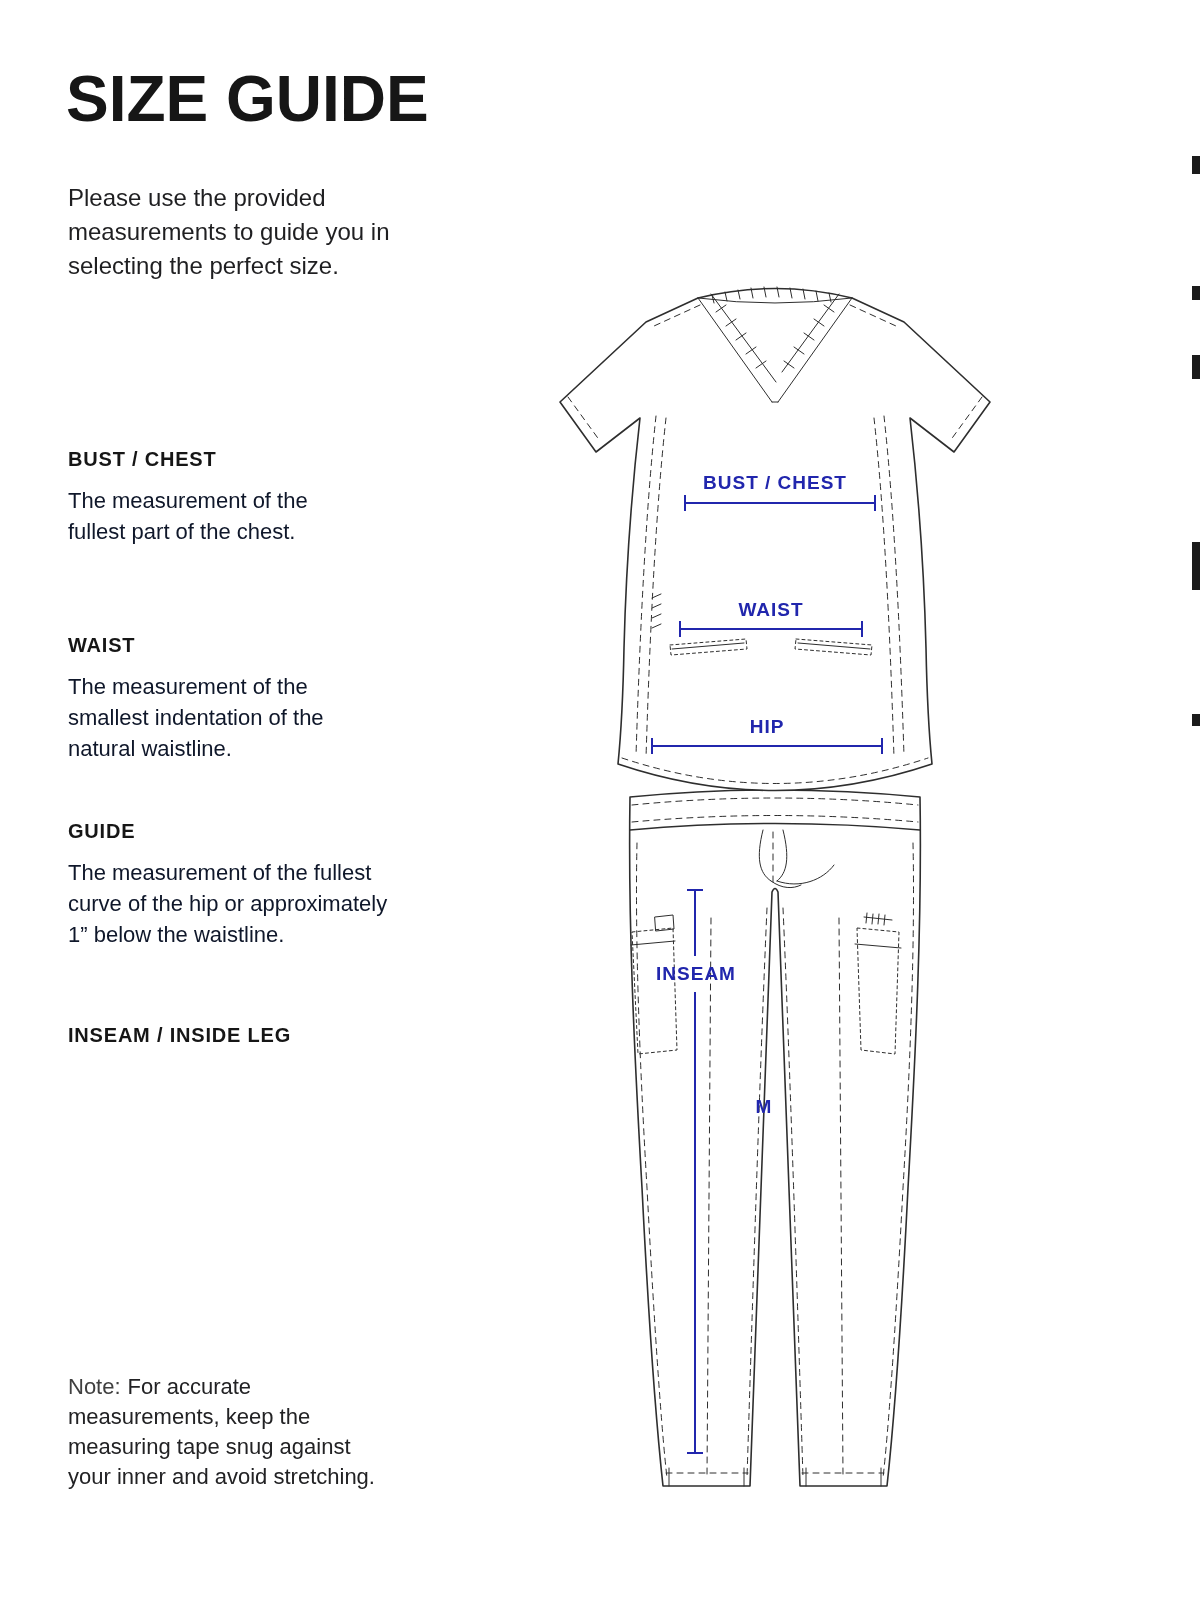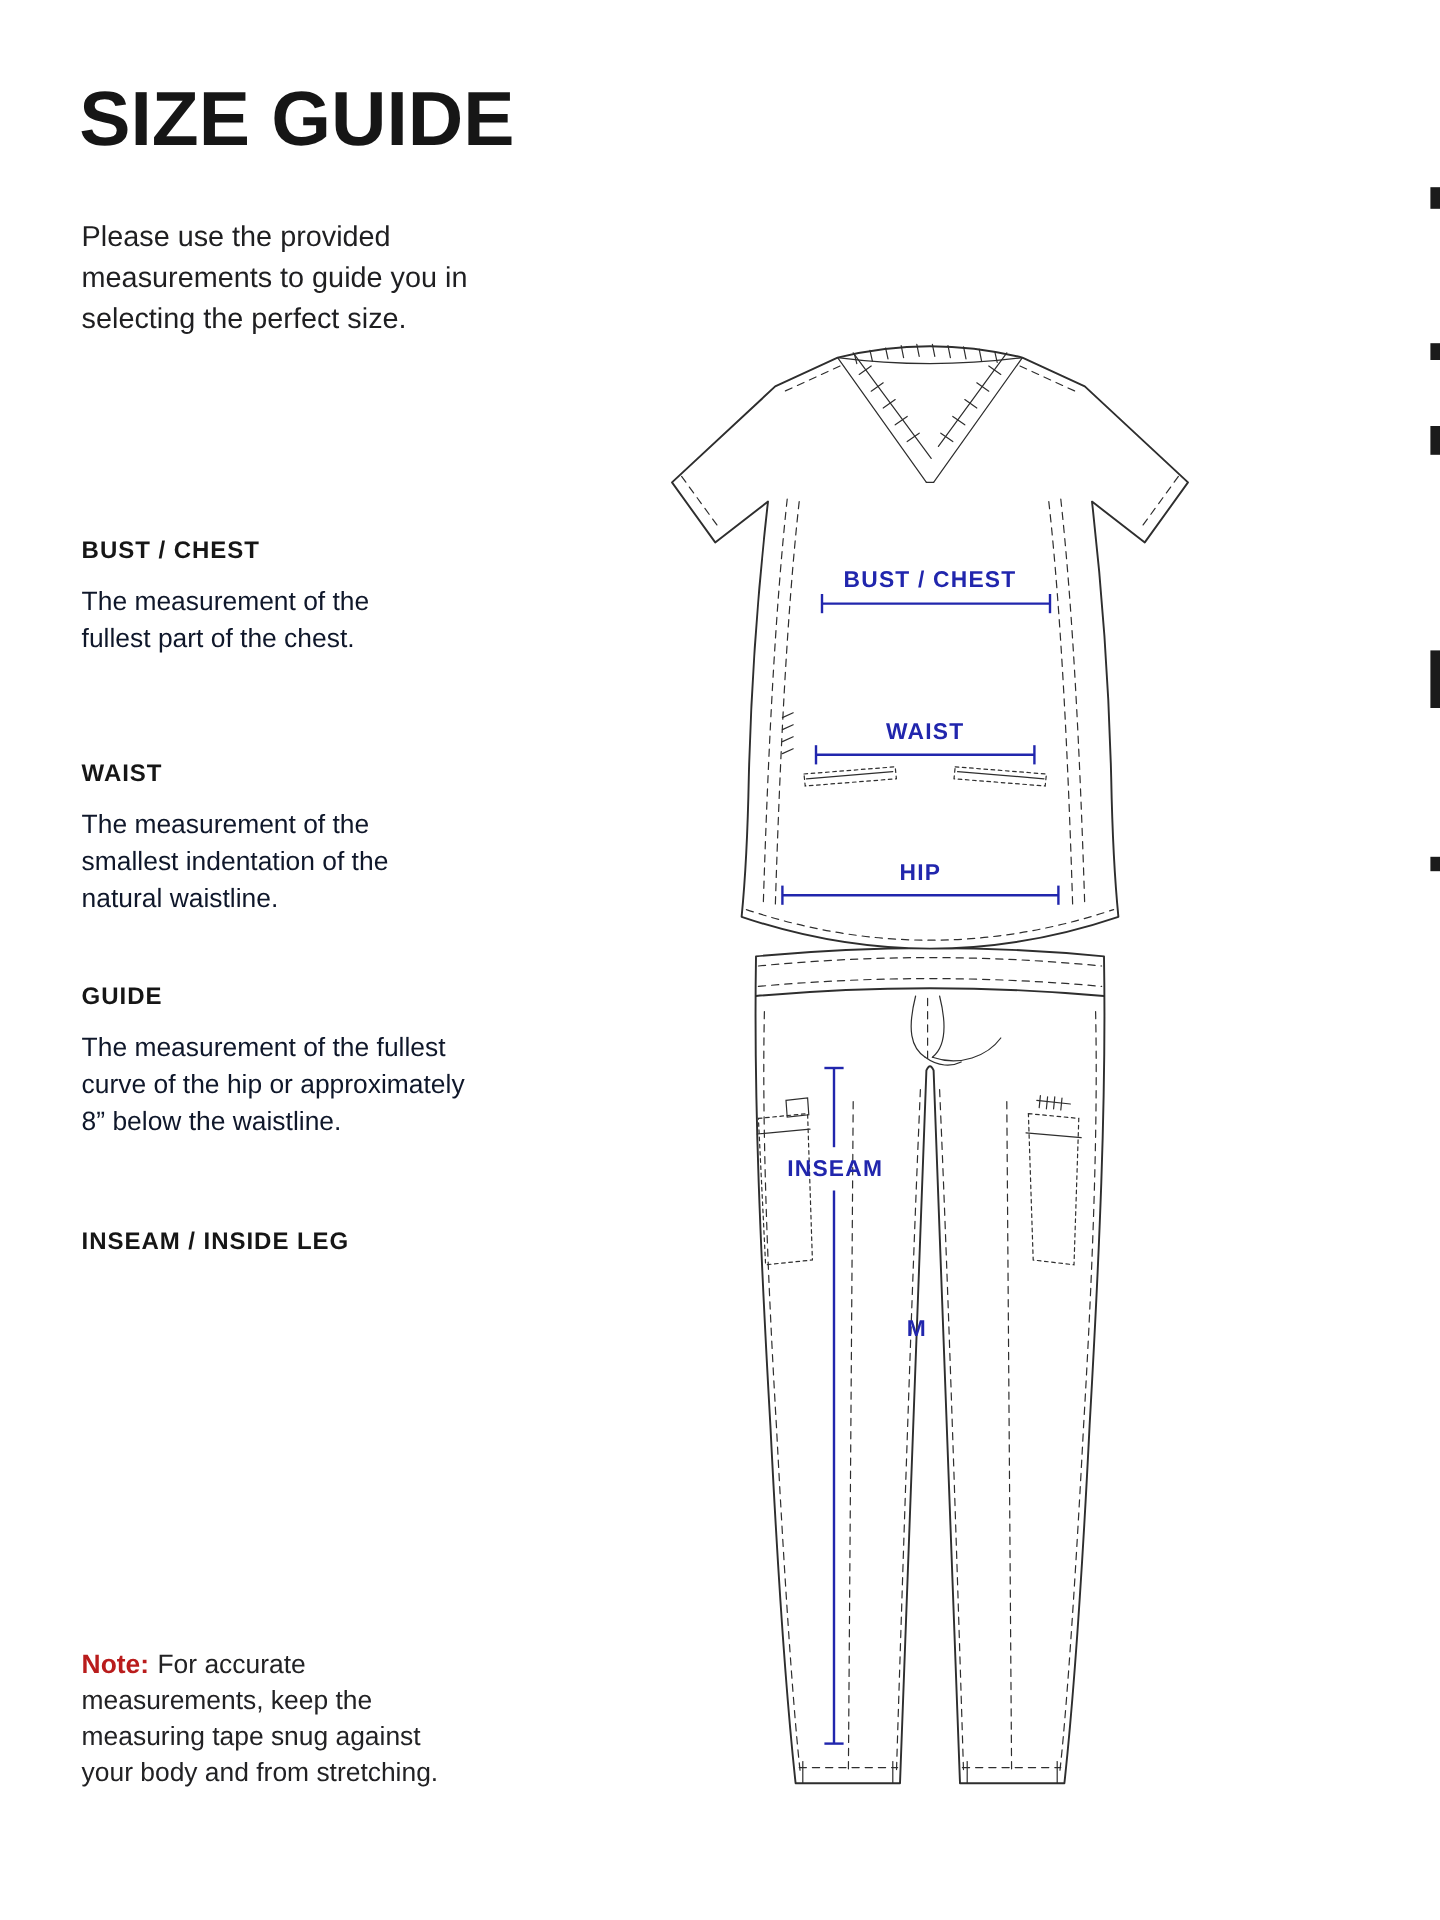--- a/index.html
+++ b/index.html
@@ -30,21 +30,21 @@
     letter-spacing:0.8px;color:#161616;
   }
   .def p{
     margin:0;font-size:22px;line-height:31px;color:#0f172a;
     white-space:pre-line;
   }
   .note{
     position:absolute;left:68px;top:1372px;margin:0;
     font-size:22px;line-height:30px;color:#222224;
   }
-  .note .note-label{font-weight:700;margin-right:7px;color:#b91c1c;}
+  .note .note-label{font-weight:400;margin-right:7px;color:#404040;}
   .note .note-body{white-space:pre-line;}
   .diagram{
     position:absolute;left:530px;top:268px;width:470px;height:1280px;
   }
   .outline{stroke:var(--line);stroke-width:1.6;fill:none;stroke-linecap:round;stroke-linejoin:round;}
   .fillwhite{fill:#ffffff;}
   .thin{stroke:var(--line);stroke-width:1;fill:none;stroke-linecap:round;}
   .stitch{stroke:var(--line);stroke-width:1;fill:none;stroke-dasharray:6 5;stroke-linecap:round;}
   .stitch2{stroke:var(--line);stroke-width:1;fill:none;stroke-dasharray:3 3;stroke-linecap:round;}
   .mline{stroke:var(--measure);stroke-width:2;fill:none;}
@@ -73,31 +73,31 @@
   <h3>WAIST</h3>
   <p>The measurement of the
 smallest indentation of the
 natural waistline.</p>
 </div>
 
 <div class="def" style="top:820px">
   <h3>GUIDE</h3>
   <p>The measurement of the fullest
 curve of the hip or approximately
-8” below the waistline.</p>
+1” below the waistline.</p>
 </div>
 
 <div class="def" style="top:1024px">
   <h3>INSEAM / INSIDE LEG</h3>
 </div>
 
 <p class="note"><span class="note-label">Note:</span><span class="note-body">For accurate
 measurements, keep the
 measuring tape snug against
-your body and from stretching.</span></p>
+your inner and avoid stretching.</span></p>
 
 <svg class="diagram" viewBox="0 0 470 1280" xmlns="http://www.w3.org/2000/svg">
 
   <g>
     <path class="outline fillwhite" d="M 100 529 Q 245 515 390 529 C 392 650 386 780 378 920 C 370 1080 362 1172 357 1218 L 270 1218 C 262 980 254 760 248 624 Q 245 617 242 624 C 236 760 228 980 220 1218 L 133 1218 C 128 1172 120 1080 112 920 C 104 780 98 650 100 529 Z"></path>
 
     <path class="outline" d="M 100 562 Q 245 549 390 562"></path>
     <path class="stitch" d="M 102 537 Q 245 523 388 537"></path>
     <path class="stitch" d="M 102 554 Q 245 541 388 554"></path>
 

